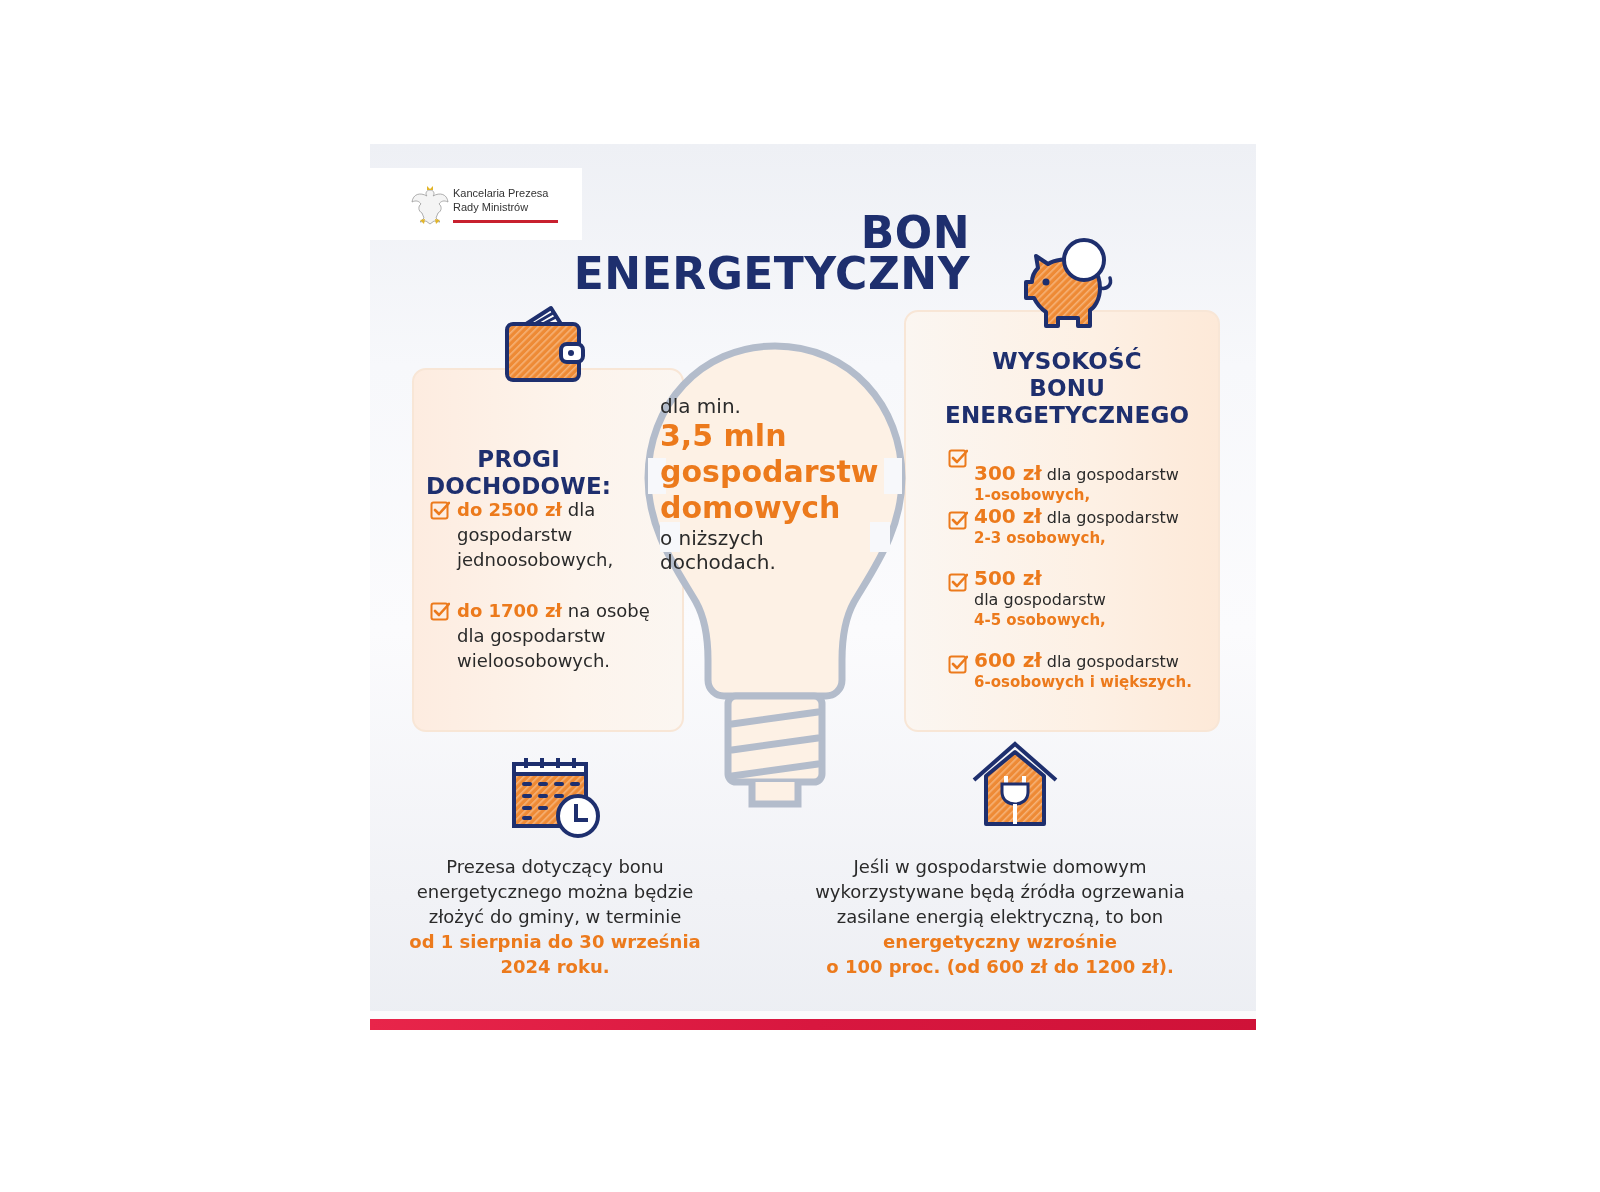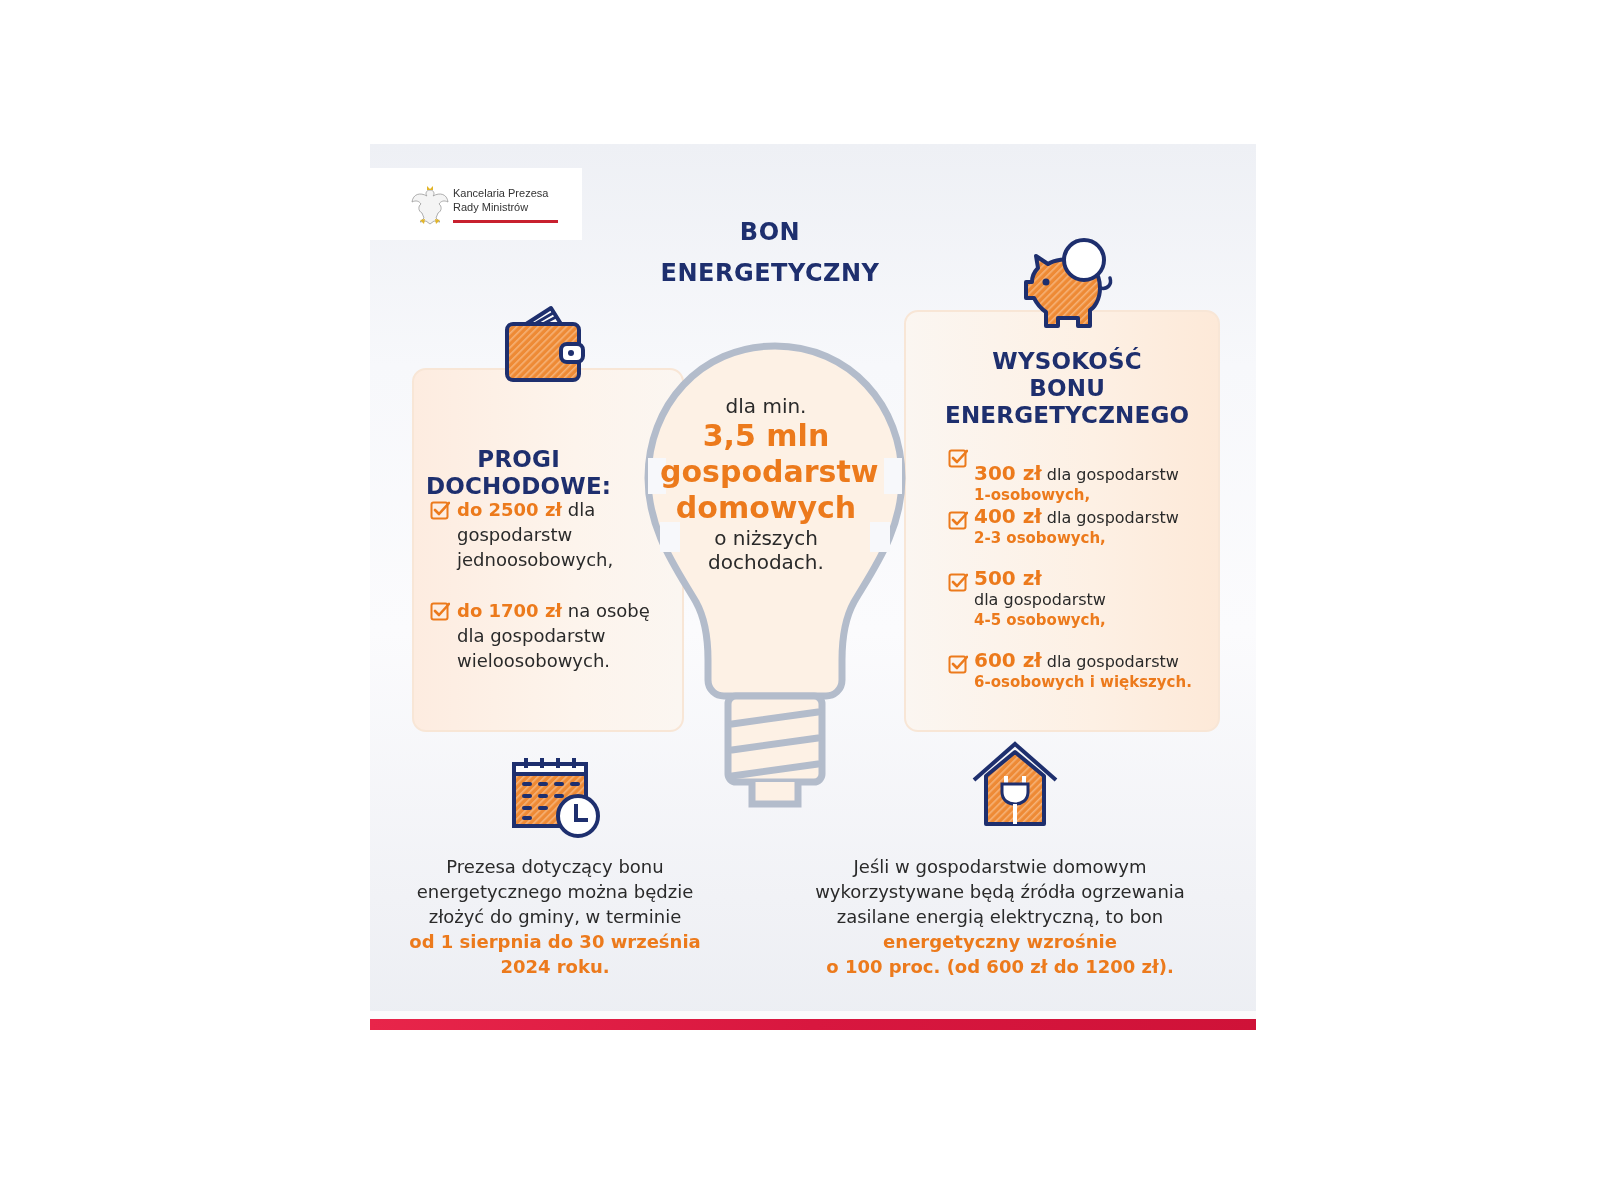--- a/index.html
+++ b/index.html
@@ -22,23 +22,23 @@
     background: #ffffff;
   }
   .eagle { position: absolute; left: 40px; top: 16px; width: 40px; height: 42px; }
   .logo-text {
     position: absolute; left: 83px; top: 18px; font-family: "Liberation Sans", sans-serif;
     font-size: 11px; line-height: 14px; color: #333;
   }
   .logo-line { position: absolute; left: 83px; top: 52px; width: 105px; height: 3px; background: #c8202f; }
 
   .title {
-    position: absolute; left: 200px; top: 68px; width: 400px; text-align: center;
+    position: absolute; left: 200px; top: 68px; width: 400px; text-align: right;
     font-family: "DejaVu Sans", sans-serif; font-weight: bold; color: #1e2f6e;
-    font-size: 24px; line-height: 41px; letter-spacing: 0.5px;
+    font-size: 44px; line-height: 41px; letter-spacing: 0.5px;
   }
 
   .card {
     position: absolute; border-radius: 14px;
     background: linear-gradient(180deg, #fdeee0 0%, #fdf4ec 50%, #fbf3ea 100%);
     border: 2px solid #f8e6d6;
   }
   .card-left { left: 42px; top: 224px; width: 272px; height: 364px;
     background: linear-gradient(90deg, #fdece0 0%, #fdf4ec 60%, #fbf6f1 100%); }
   .card-right { left: 534px; top: 166px; width: 316px; height: 422px;
@@ -59,21 +59,21 @@
   .litem2 { left: 87px; top: 454px; width: 215px; }
   .lcheck1 { left: 60px; top: 356px; }
   .lcheck2 { left: 60px; top: 457px; }
 
   .ritem { position: absolute; left: 604px; width: 240px; font-size: 16px; line-height: 20px; }
   .ritem .amount { color: #ec7a1c; font-weight: bold; font-size: 20px; }
   .ritem .sub { color: #ec7a1c; font-weight: bold; font-size: 15px; display: block; }
   .rcheck { left: 578px; }
 
   .bulb { position: absolute; left: 270px; top: 196px; width: 270px; height: 470px; }
-  .bulb-text { position: absolute; left: 290px; top: 250px; width: 212px; text-align: center; }
+  .bulb-text { position: absolute; left: 290px; top: 250px; width: 212px; }
   .bulb-small { font-size: 20px; line-height: 24px; color: #2a2a2a; display: block; }
   .bulb-big { font-size: 30px; line-height: 36px; font-weight: bold; color: #ec7a1c; display: block; }
 
   .icon { position: absolute; }
   .bottom-text { position: absolute; text-align: center; font-size: 18px; line-height: 25px; color: #2a2a2a; }
   .bottom-text .hl { color: #ec7a1c; font-weight: bold; }
   .bt-left { left: 20px; top: 710px; width: 330px; }
   .bt-right { left: 420px; top: 710px; width: 420px; }
 </style>
 </head>

